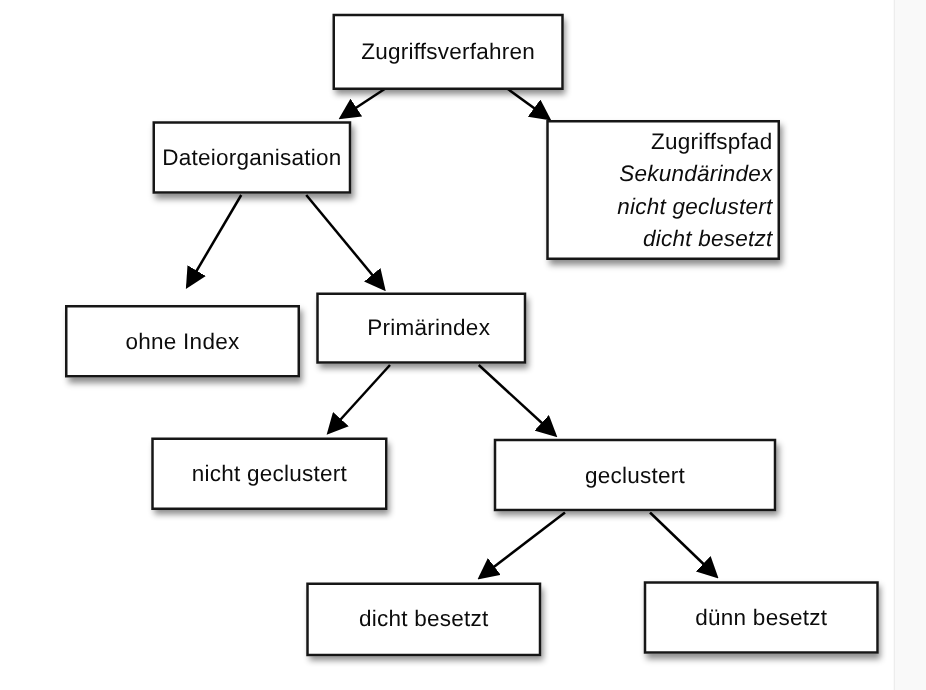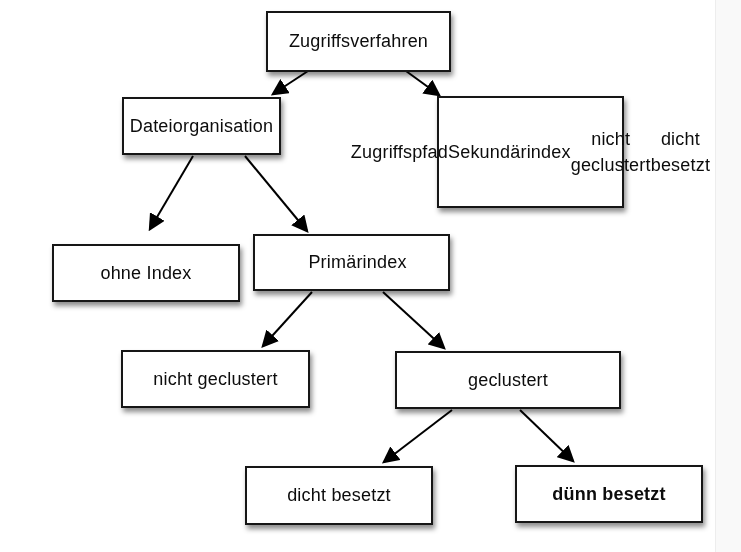--- a/index.html
+++ b/index.html
@@ -35,34 +35,35 @@
     box-shadow: 2px 4px 5px rgba(0,0,0,0.45);
     display: flex;
     align-items: center;
     justify-content: center;
     text-align: center;
     font-size: 18px;
     color: #0c0c0c;
     letter-spacing: 0.2px;
   }
   .node.multiline {
-    flex-direction: row;
+    flex-direction: column;
     line-height: 26px;
     padding: 2px 4px;
+    align-items: flex-end;
   }
-  .node .em { }
+  .node .em { font-style: italic; }
   #n-root  { left: 266px; top: 11px;  width: 185px; height: 61px; }
   #n-datei { left: 122px; top: 97px;  width: 159px; height: 58px; }
   #n-pfad  { left: 437px; top: 96px;  width: 187px; height: 112px; }
   #n-ohne  { left: 29px;  top: 244px; width: 188px; height: 58px; margin-left: 23px; }
-  #n-prim  { left: 253px; top: 234px; width: 197px; height: 57px; padding-left: 12px; }
+  #n-prim  { left: 253px; top: 234px; width: 168px; height: 57px; padding-left: 12px; }
   #n-nicht { left: 121px; top: 350px; width: 189px; height: 58px; }
   #n-gecl  { left: 395px; top: 351px; width: 226px; height: 58px; }
   #n-dicht { left: 245px; top: 466px; width: 188px; height: 59px; }
-  #n-duenn { left: 515px; top: 465px; width: 188px; height: 58px; font-weight: bold; }
+  #n-duenn { left: 515px; top: 465px; width: 188px; height: 58px; }
 </style>
 </head>
 <body>
 
 <div id="stage">
 
   <svg id="edges" width="741" height="552" viewBox="0 0 741 552" xmlns="http://www.w3.org/2000/svg">
     <defs>
       <marker id="ah" viewBox="0 0 10 10" refX="8.5" refY="5" markerWidth="8.5" markerHeight="8.5" orient="auto">
         <path d="M0,0 L10,5 L0,10 z" fill="#000000"></path>

